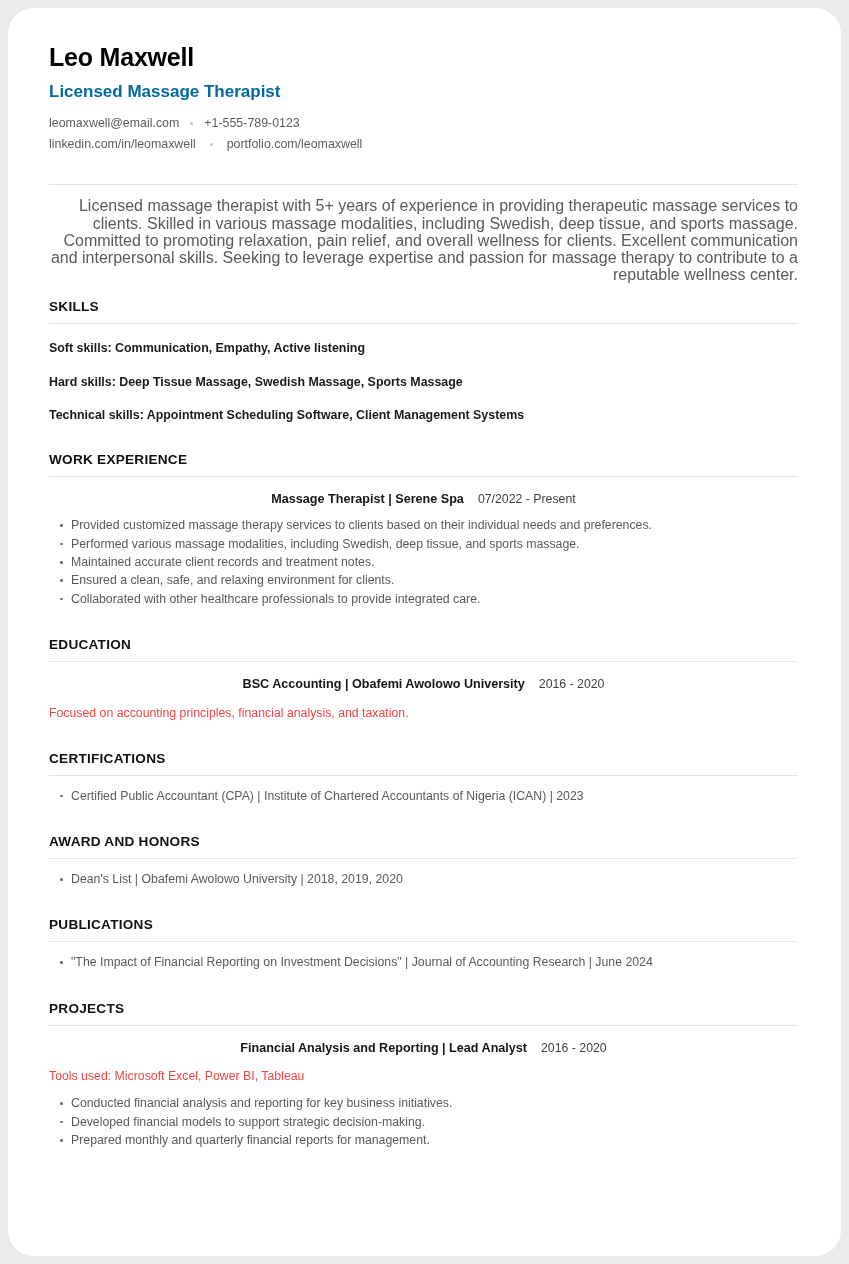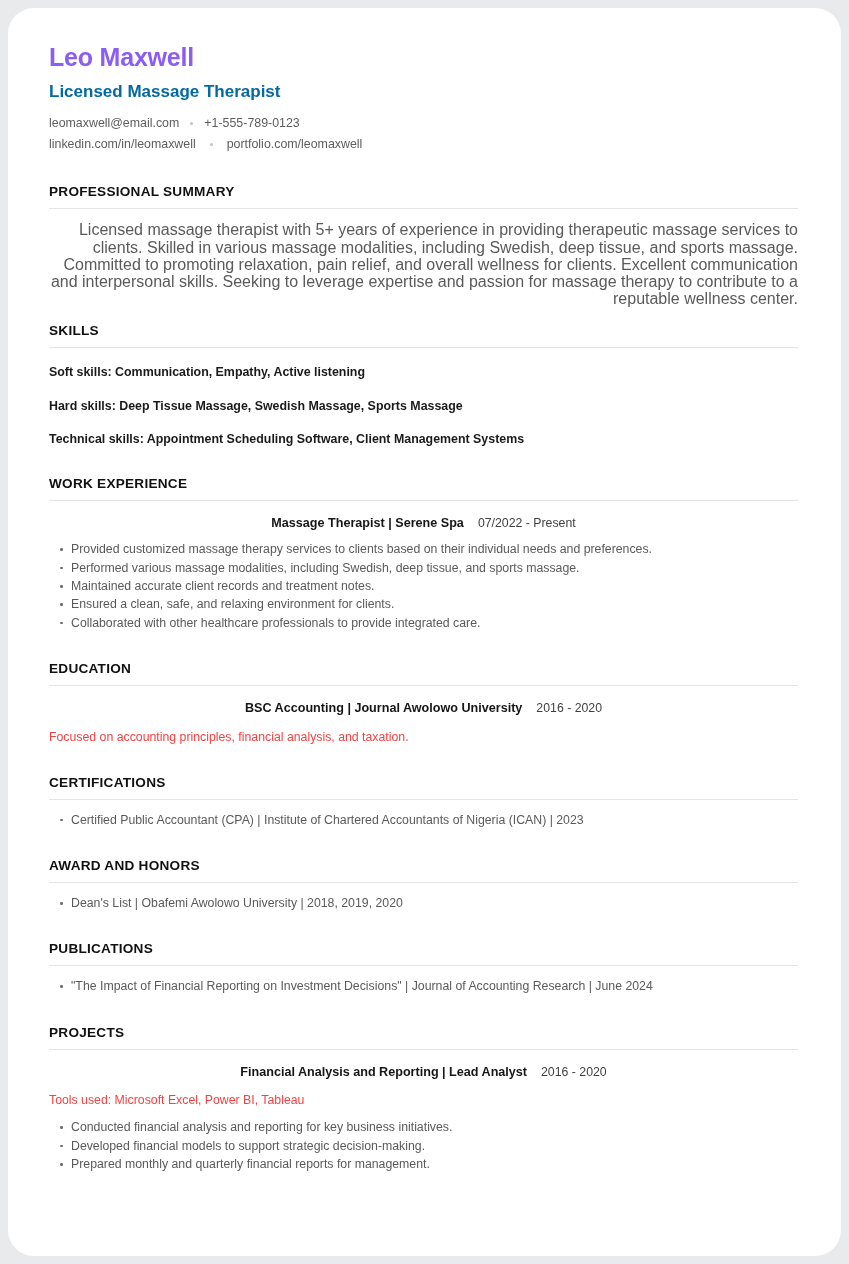--- a/index.html
+++ b/index.html
@@ -25,21 +25,21 @@
     box-sizing: border-box;
   }
   .inner {
     padding: 34px 43px 0 41px;
   }
 
   
   .name {
     font-size: 25px;
     font-weight: bold;
-    color: #8b5cf6;
+    color: #000000;
     letter-spacing: -0.2px;
     line-height: 1.2;
     margin: 0 0 10px 0;
   }
   .title {
     font-size: 17px;
     font-weight: bold;
     color: #0369a1;
     line-height: 1.2;
     margin: 0 0 11px 0;
@@ -160,21 +160,20 @@
         <span>+1-555-789-0123</span>
       </div>
       <div class="contact-row second">
         <span>linkedin.com/in/leomaxwell</span>
         <span class="sep"></span>
         <span>portfolio.com/leomaxwell</span>
       </div>
     </div>
 
     <div class="section">
-      <div class="sec-head">PROFESSIONAL SUMMARY</div>
       <div class="rule"></div>
       <p class="summary">Licensed massage therapist with 5+ years of experience in providing therapeutic massage services to clients. Skilled in various massage modalities, including Swedish, deep tissue, and sports massage. Committed to promoting relaxation, pain relief, and overall wellness for clients. Excellent communication and interpersonal skills. Seeking to leverage expertise and passion for massage therapy to contribute to a reputable wellness center.</p>
     </div>
 
     <div class="section tight">
       <div class="sec-head">SKILLS</div>
       <div class="rule"></div>
       <div class="skill-line first">Soft skills: Communication, Empathy, Active listening</div>
       <div class="skill-line">Hard skills: Deep Tissue Massage, Swedish Massage, Sports Massage</div>
       <div class="skill-line">Technical skills: Appointment Scheduling Software, Client Management Systems</div>
@@ -193,21 +192,21 @@
         <li>Maintained accurate client records and treatment notes.</li>
         <li>Ensured a clean, safe, and relaxing environment for clients.</li>
         <li>Collaborated with other healthcare professionals to provide integrated care.</li>
       </ul>
     </div>
 
     <div class="section">
       <div class="sec-head">EDUCATION</div>
       <div class="rule"></div>
       <div class="entry-head">
-        <div class="entry-title">BSC Accounting | Journal Awolowo University</div>
+        <div class="entry-title">BSC Accounting | Obafemi Awolowo University</div>
         <div class="entry-date">2016 - 2020</div>
       </div>
       <div class="entry-note">Focused on accounting principles, financial analysis, and taxation.</div>
     </div>
 
     <div class="section">
       <div class="sec-head">CERTIFICATIONS</div>
       <div class="rule"></div>
       <ul class="bullets sparse">
         <li>Certified Public Accountant (CPA) | Institute of Chartered Accountants of Nigeria (ICAN) | 2023</li>

